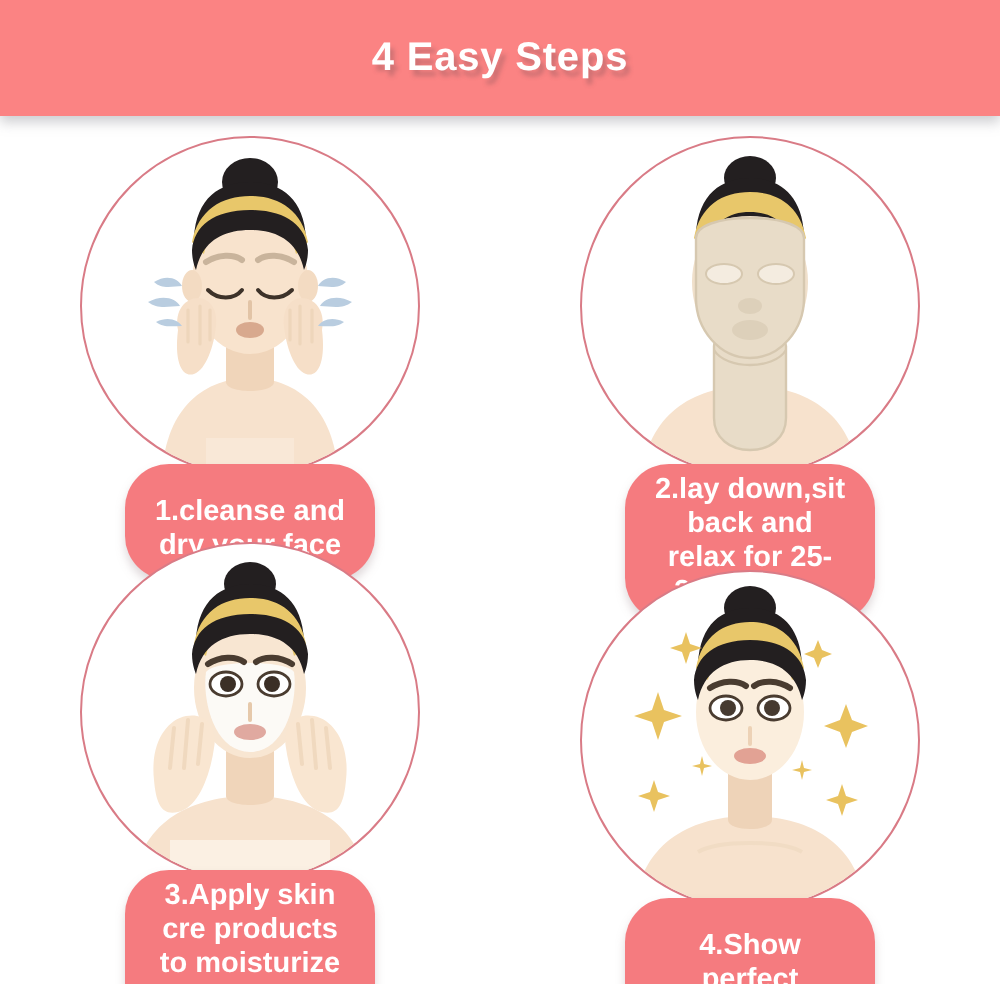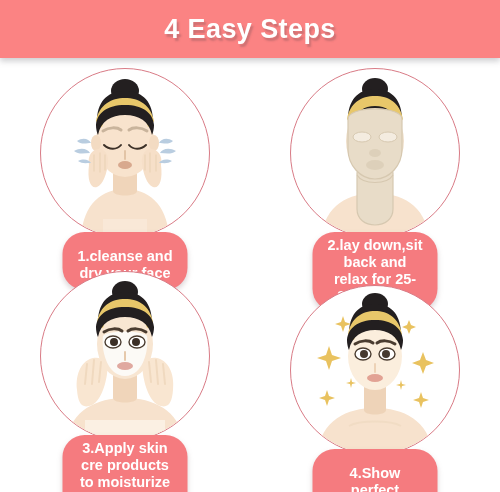--- a/index.html
+++ b/index.html
@@ -20,21 +20,21 @@
   .header-bar{
     position:absolute;left:0;top:0;
     width:500px;height:58px;
     background:#fb8383;
     box-shadow:0 3px 6px rgba(120,120,130,.38);
     display:flex;align-items:center;justify-content:center;
     z-index:5;
   }
   .header-title{
     color:#ffffff;
-    font-size:27px;
+    font-size:20px;
     font-weight:bold;
     letter-spacing:.4px;
     text-shadow:2px 3px 2px rgba(150,90,95,.45);
     white-space:nowrap;
   }
 
   
   .panels{
     position:absolute;left:0;top:58px;
     width:500px;height:434px;

